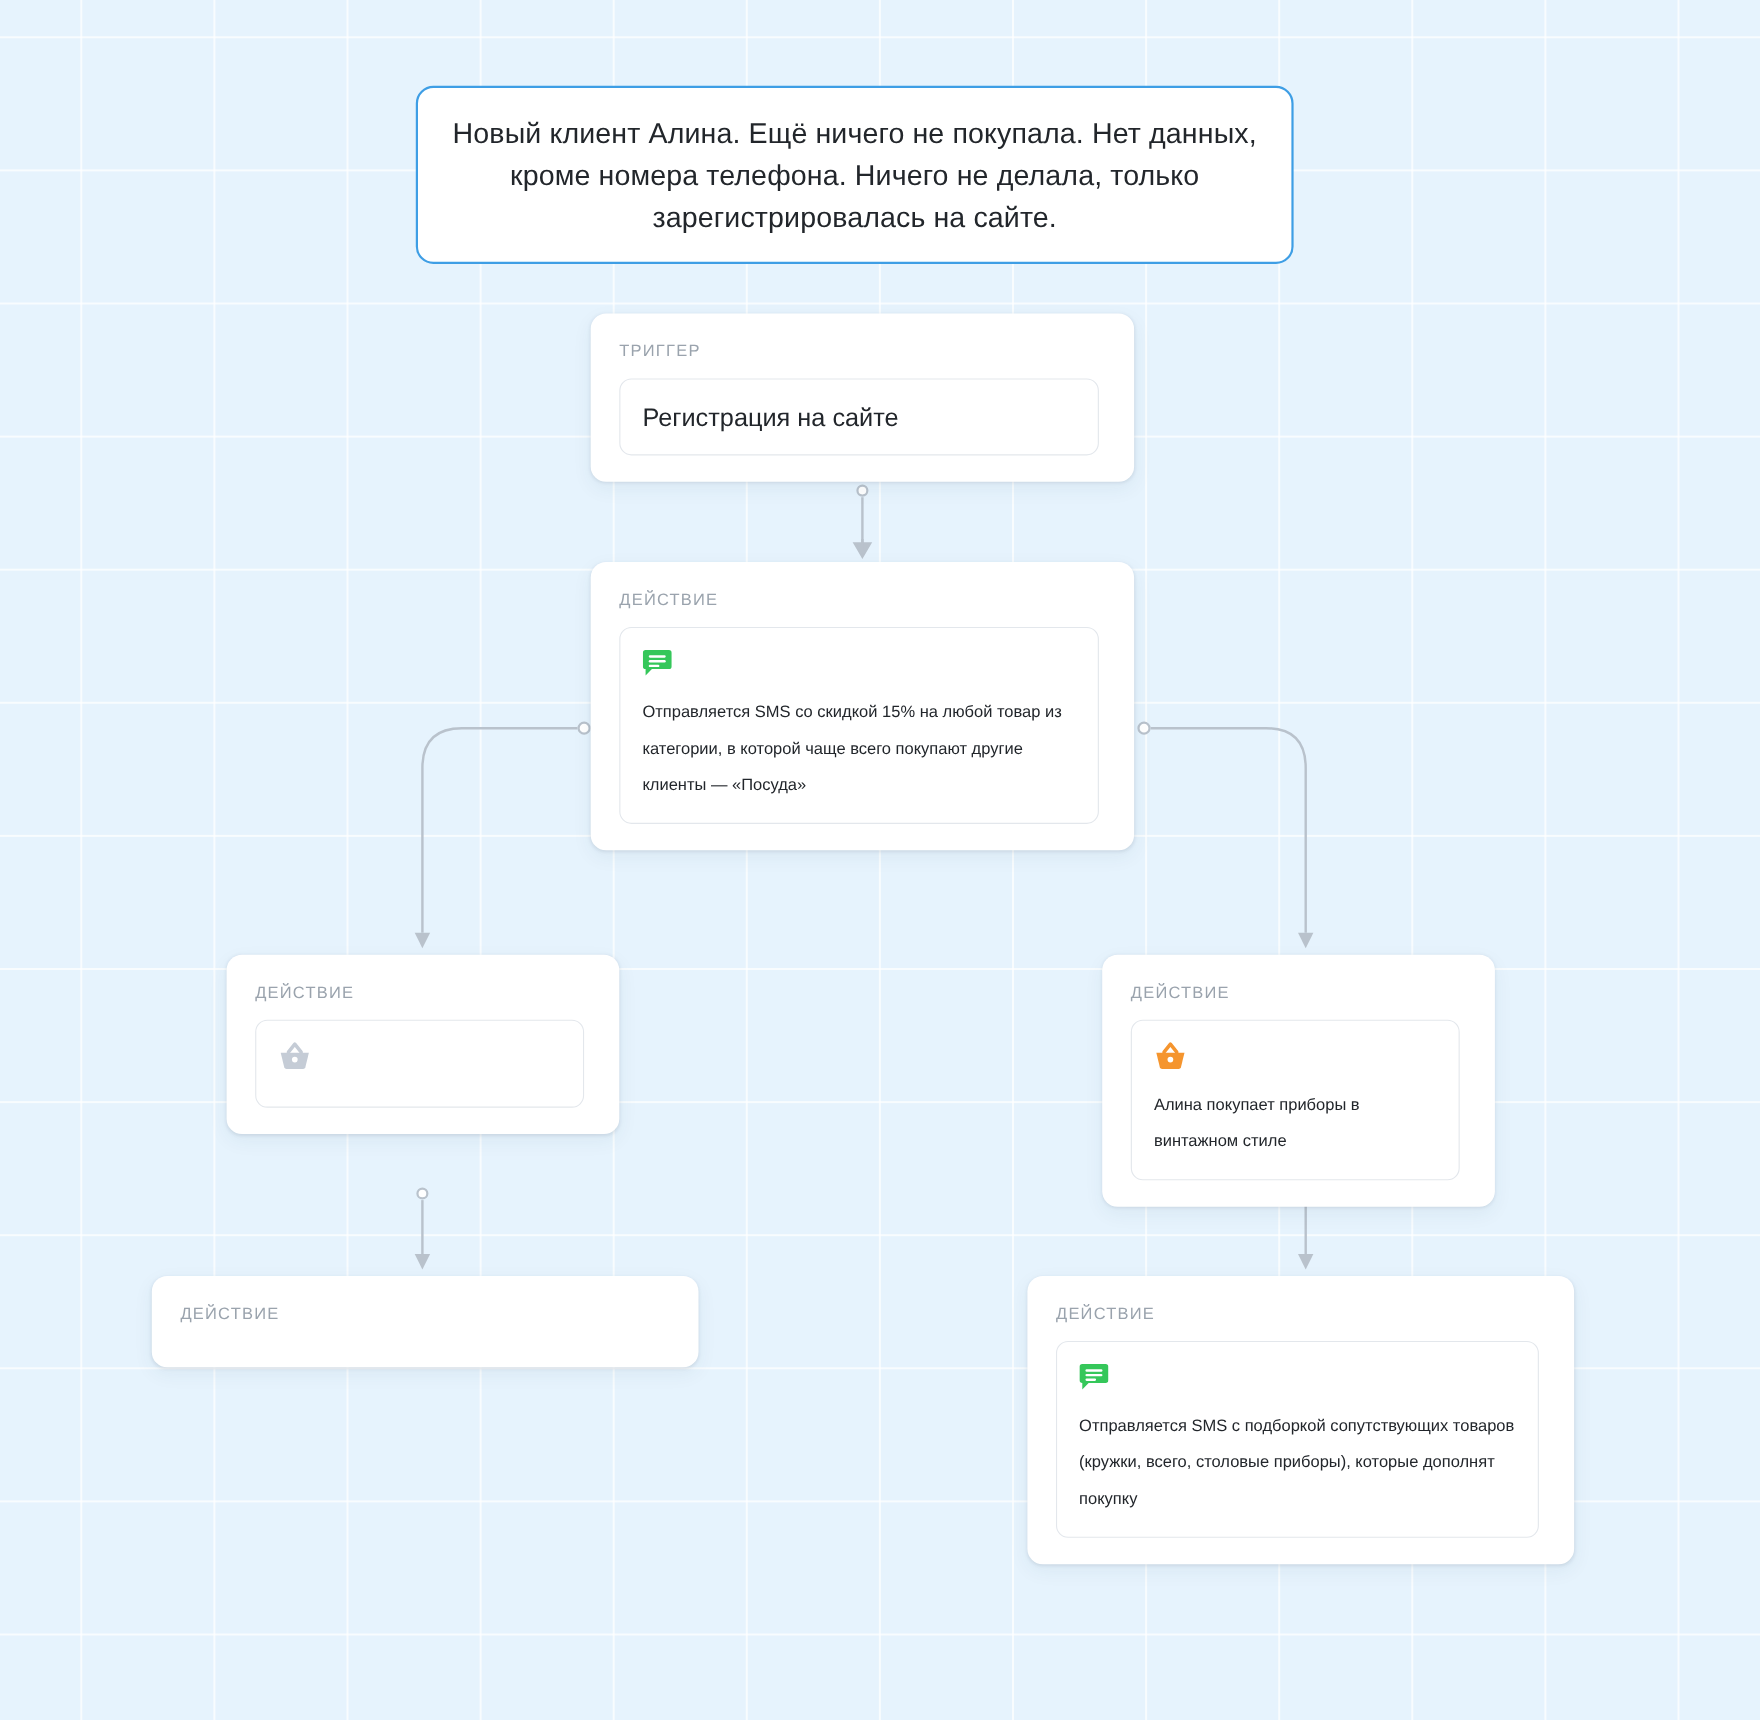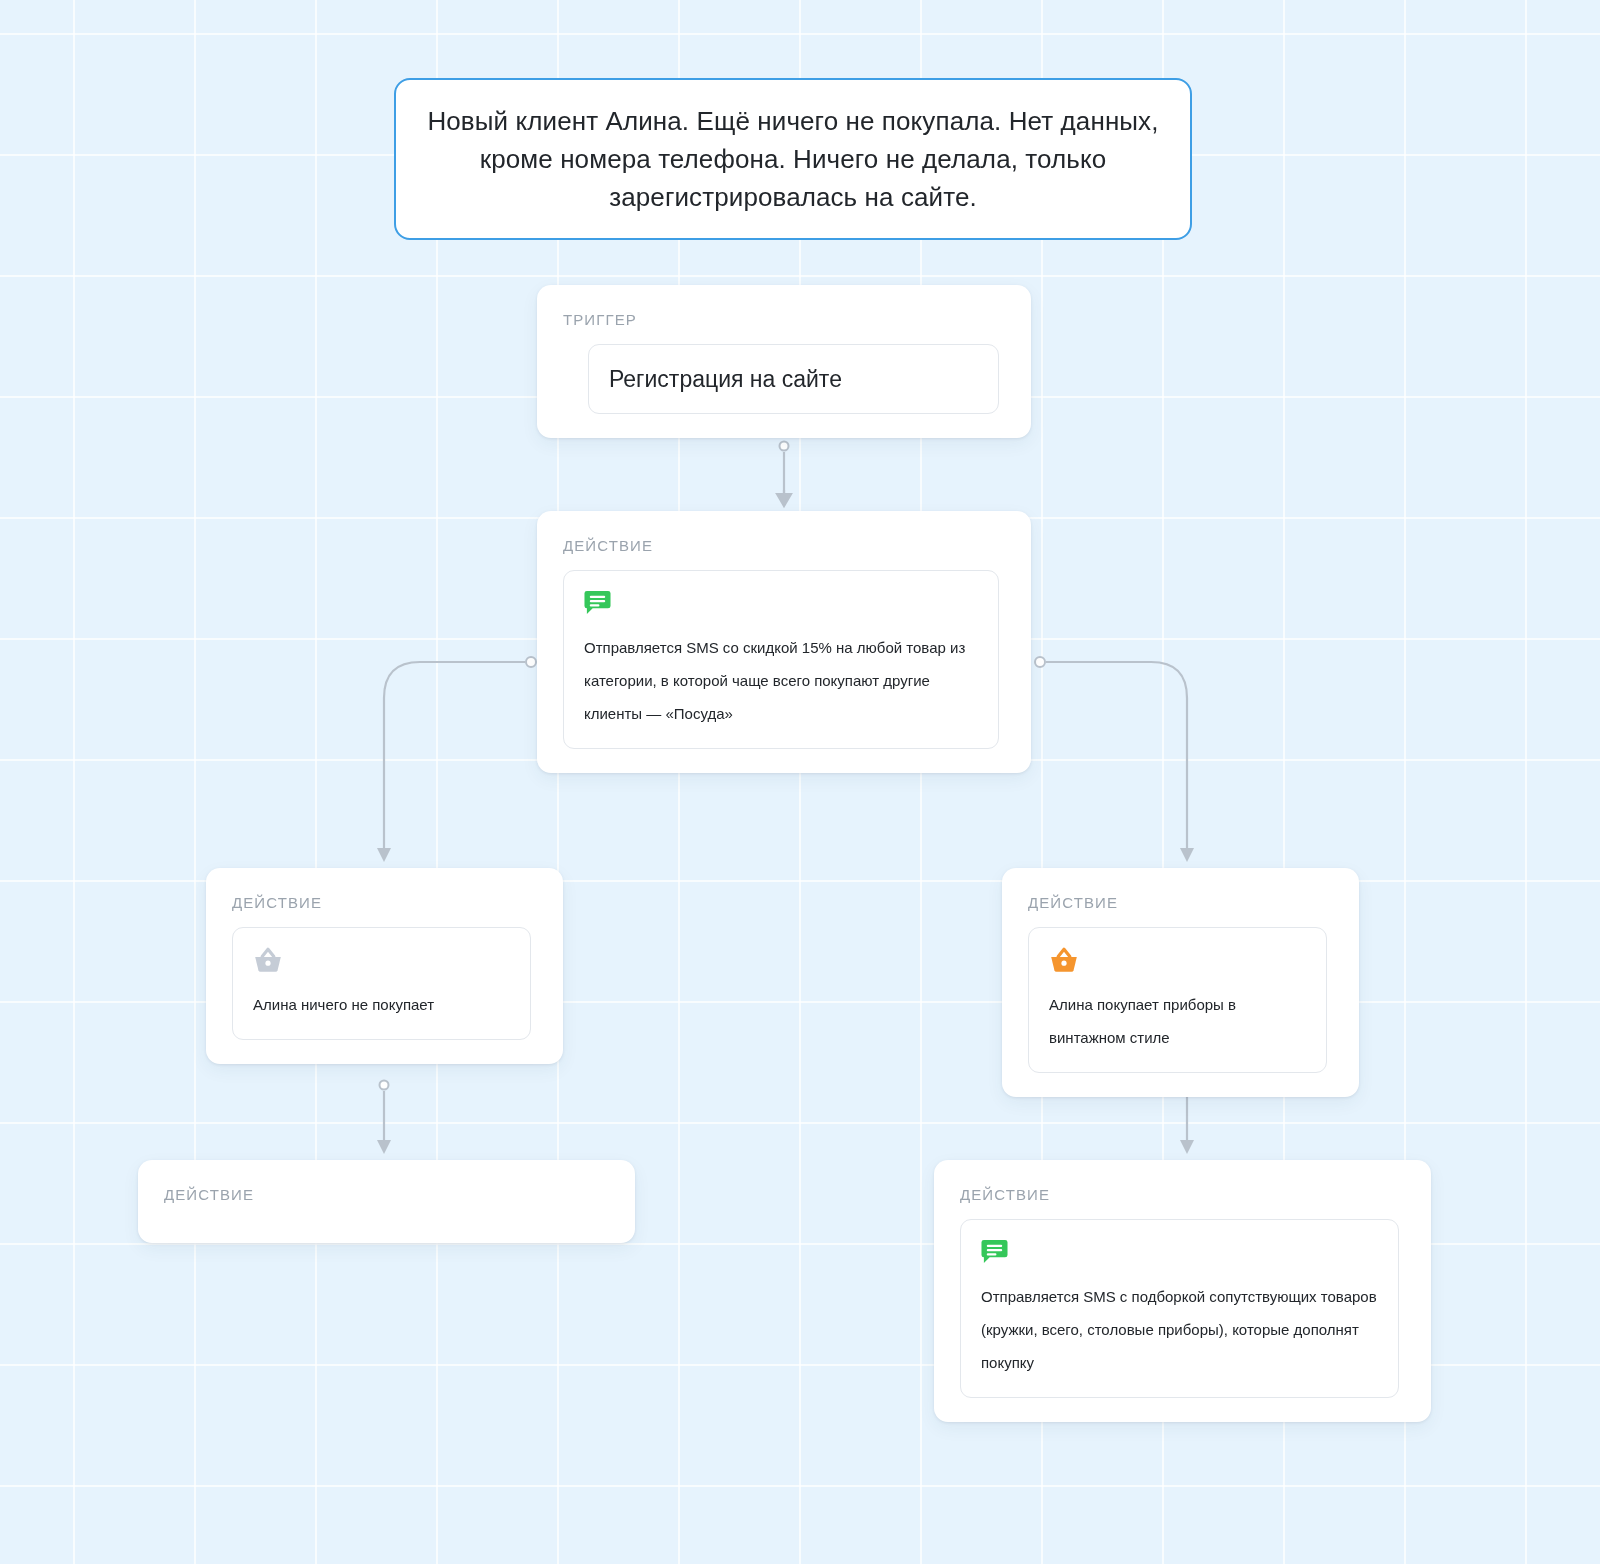--- a/index.html
+++ b/index.html
@@ -22,21 +22,21 @@
     background-image:
       linear-gradient(to right, rgba(255,255,255,0.72) 1.5px, transparent 1.5px),
       linear-gradient(to bottom, rgba(255,255,255,0.72) 1.5px, transparent 1.5px);
     background-size: 121px 121px;
     background-position: 73px 33px;
   }
 
   
   .note-card {
     position: absolute;
-    left: 394px;
+    left: 378px;
     top: 78px;
     width: 798px;
     height: 162px;
     box-sizing: border-box;
     background: #ffffff;
     border: 2px solid #3e9ee5;
     border-radius: 16px;
     display: flex;
     align-items: center;
     justify-content: center;
@@ -68,21 +68,20 @@
   }
   .inner-box {
     box-sizing: border-box;
     border: 1px solid #e3e7ec;
     border-radius: 11px;
     background: #ffffff;
     padding: 18px 20px;
   }
   .inner-box.input-like {
     padding: 20px 20px;
-    margin-left: 25px;
   }
   .inner-text {
     font-size: 15px;
     line-height: 33px;
     color: #22262b;
   }
   .inner-text.single {
     font-size: 23px;
     line-height: 28px;
   }
@@ -193,21 +192,20 @@
   <div class="node" id="node-no-buy">
     <div class="node-label">ДЕЙСТВИЕ</div>
     <div class="inner-box">
       <div class="icon-row">
         <svg class="icon-basket" viewBox="0 0 30 28" xmlns="http://www.w3.org/2000/svg">
           <path d="M9.2 10.5 L15 3.2 L20.8 10.5" fill="none" stroke="#c5ccd6" stroke-width="3.2" stroke-linecap="round" stroke-linejoin="round"></path>
           <path d="M2.2 11 H27.8 L24.6 24.2 A2.2 2.2 0 0 1 22.5 25.8 H7.5 A2.2 2.2 0 0 1 5.4 24.2 Z" fill="#c5ccd6"></path>
           <circle cx="15" cy="17.2" r="2.6" fill="#ffffff"></circle>
         </svg>
       </div>
-      <div class="inner-text">Алина ничего не покупает</div>
     </div>
   </div>
 
   <div class="node" id="node-buy">
     <div class="node-label">ДЕЙСТВИЕ</div>
     <div class="inner-box">
       <div class="icon-row">
         <svg class="icon-basket" viewBox="0 0 30 28" xmlns="http://www.w3.org/2000/svg">
           <path d="M9.2 10.5 L15 3.2 L20.8 10.5" fill="none" stroke="#f5952e" stroke-width="3.2" stroke-linecap="round" stroke-linejoin="round"></path>
           <path d="M2.2 11 H27.8 L24.6 24.2 A2.2 2.2 0 0 1 22.5 25.8 H7.5 A2.2 2.2 0 0 1 5.4 24.2 Z" fill="#f5952e"></path>

